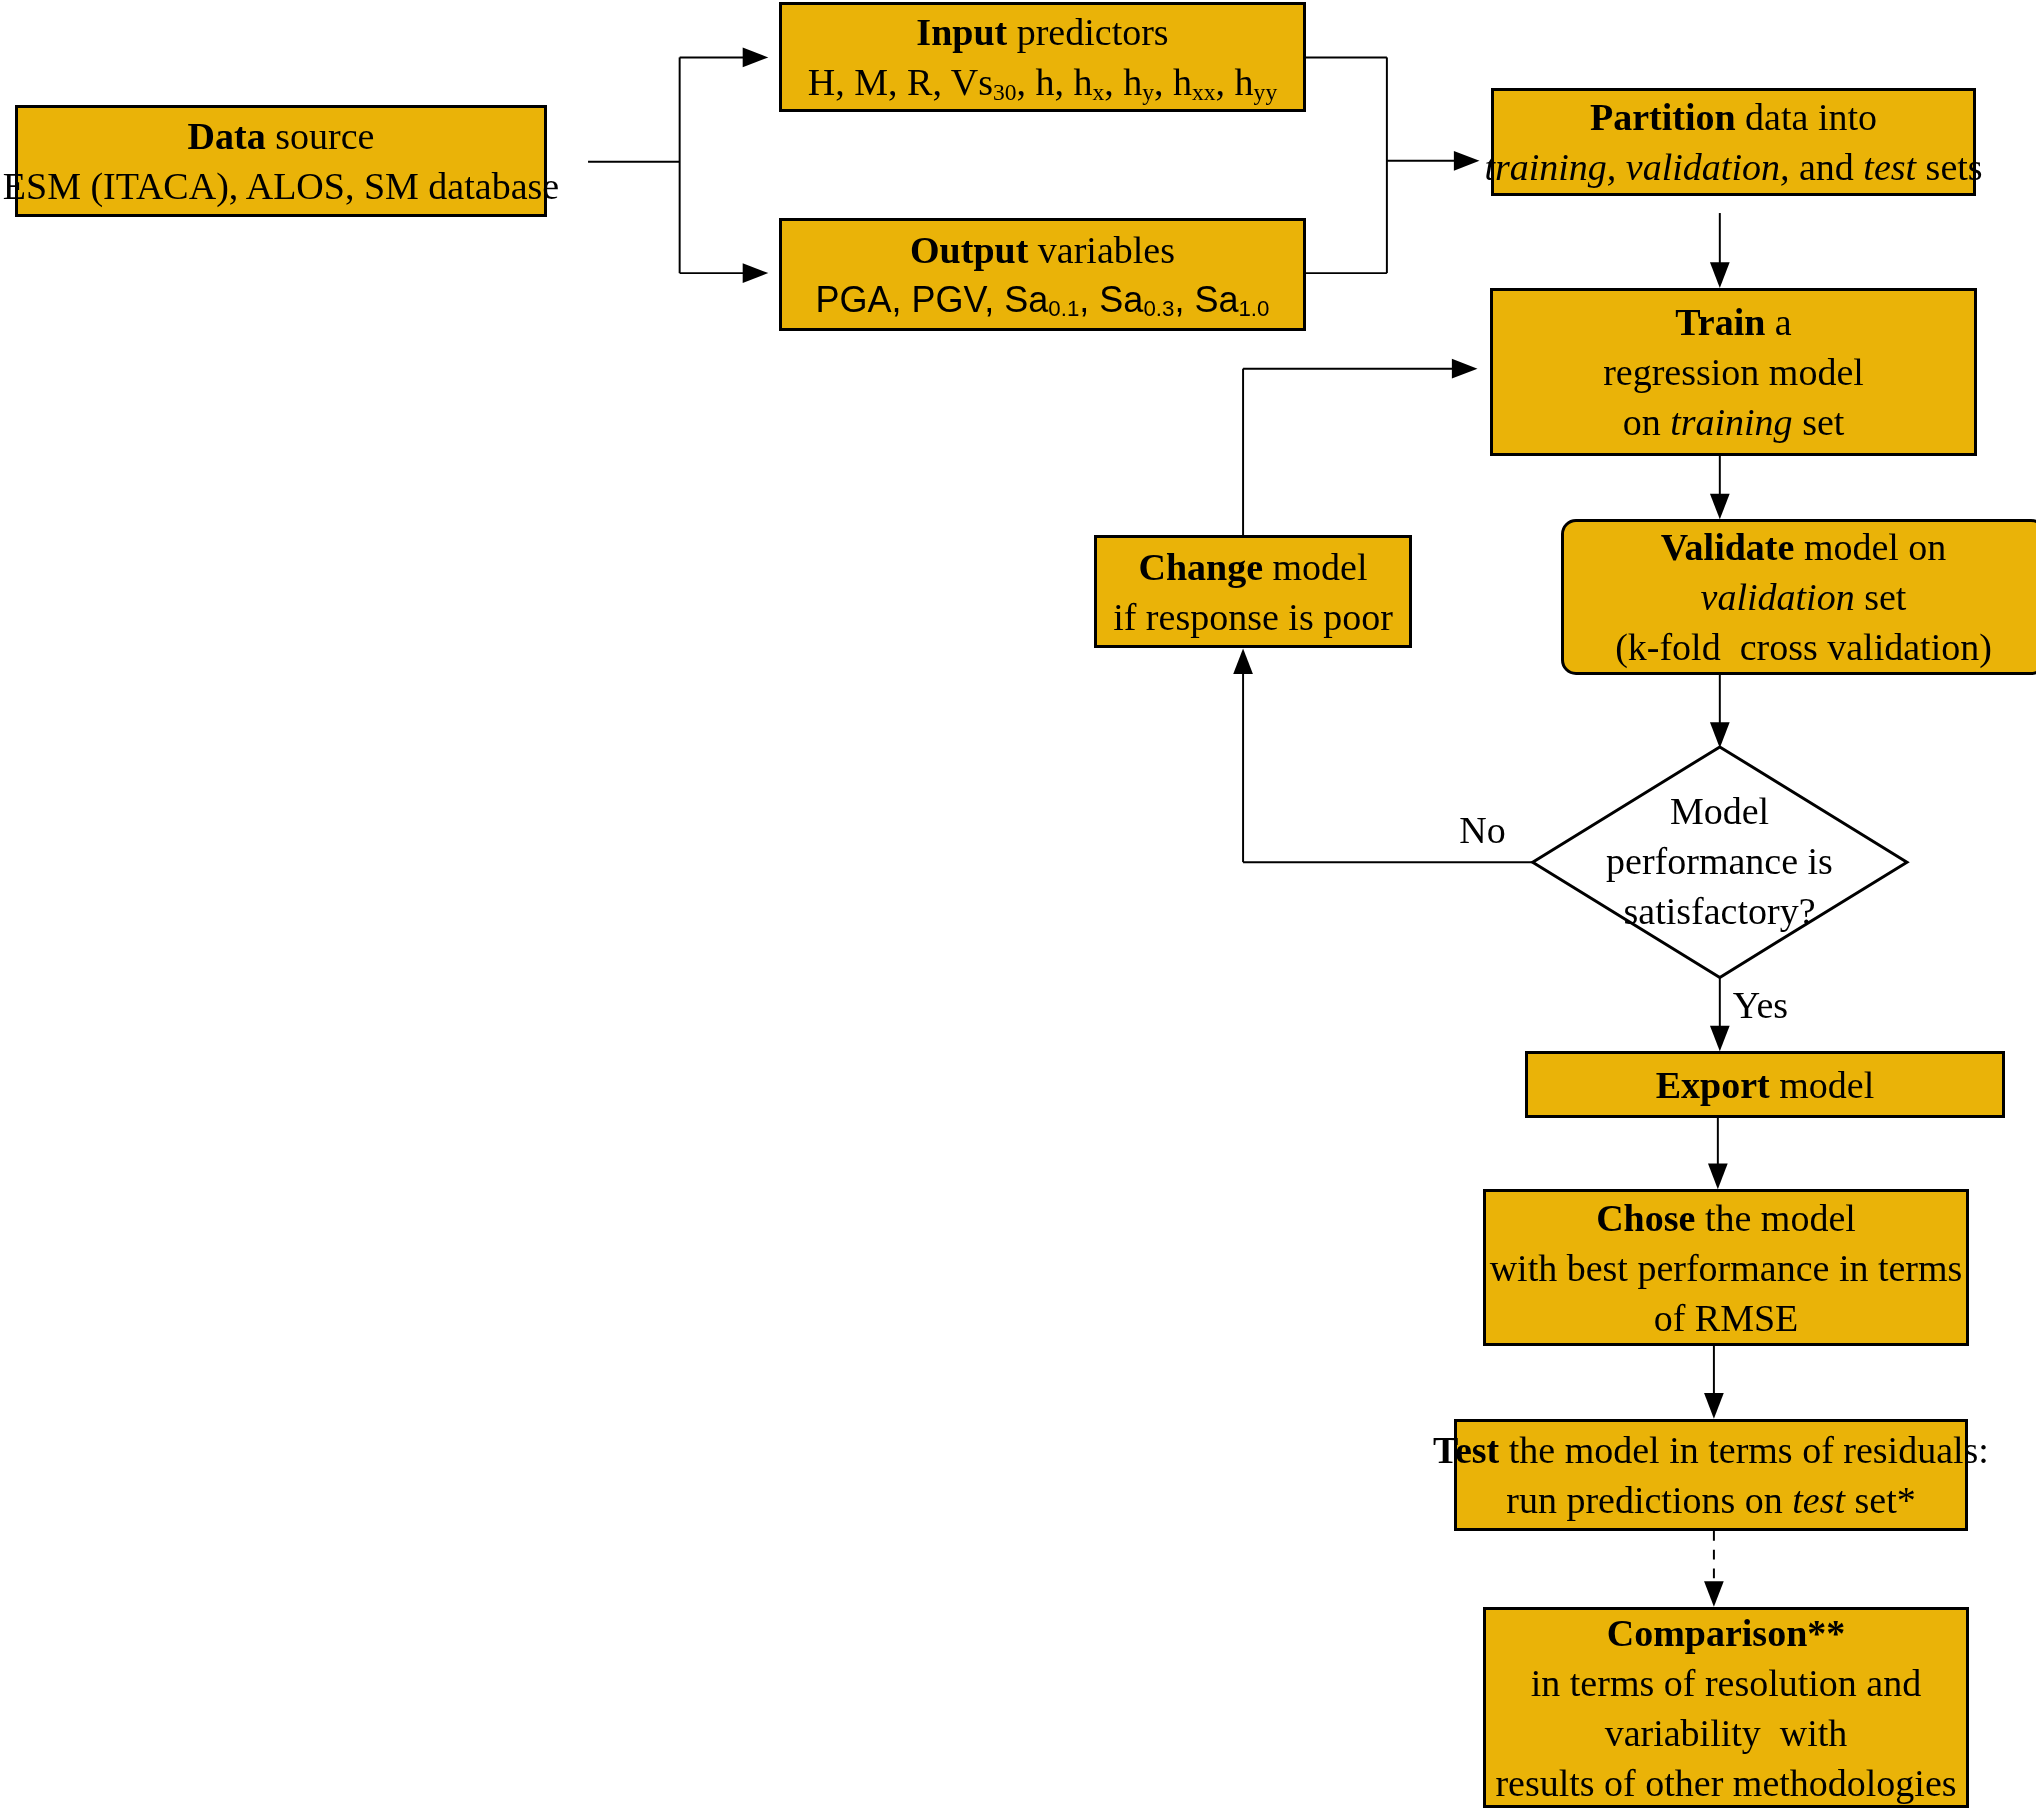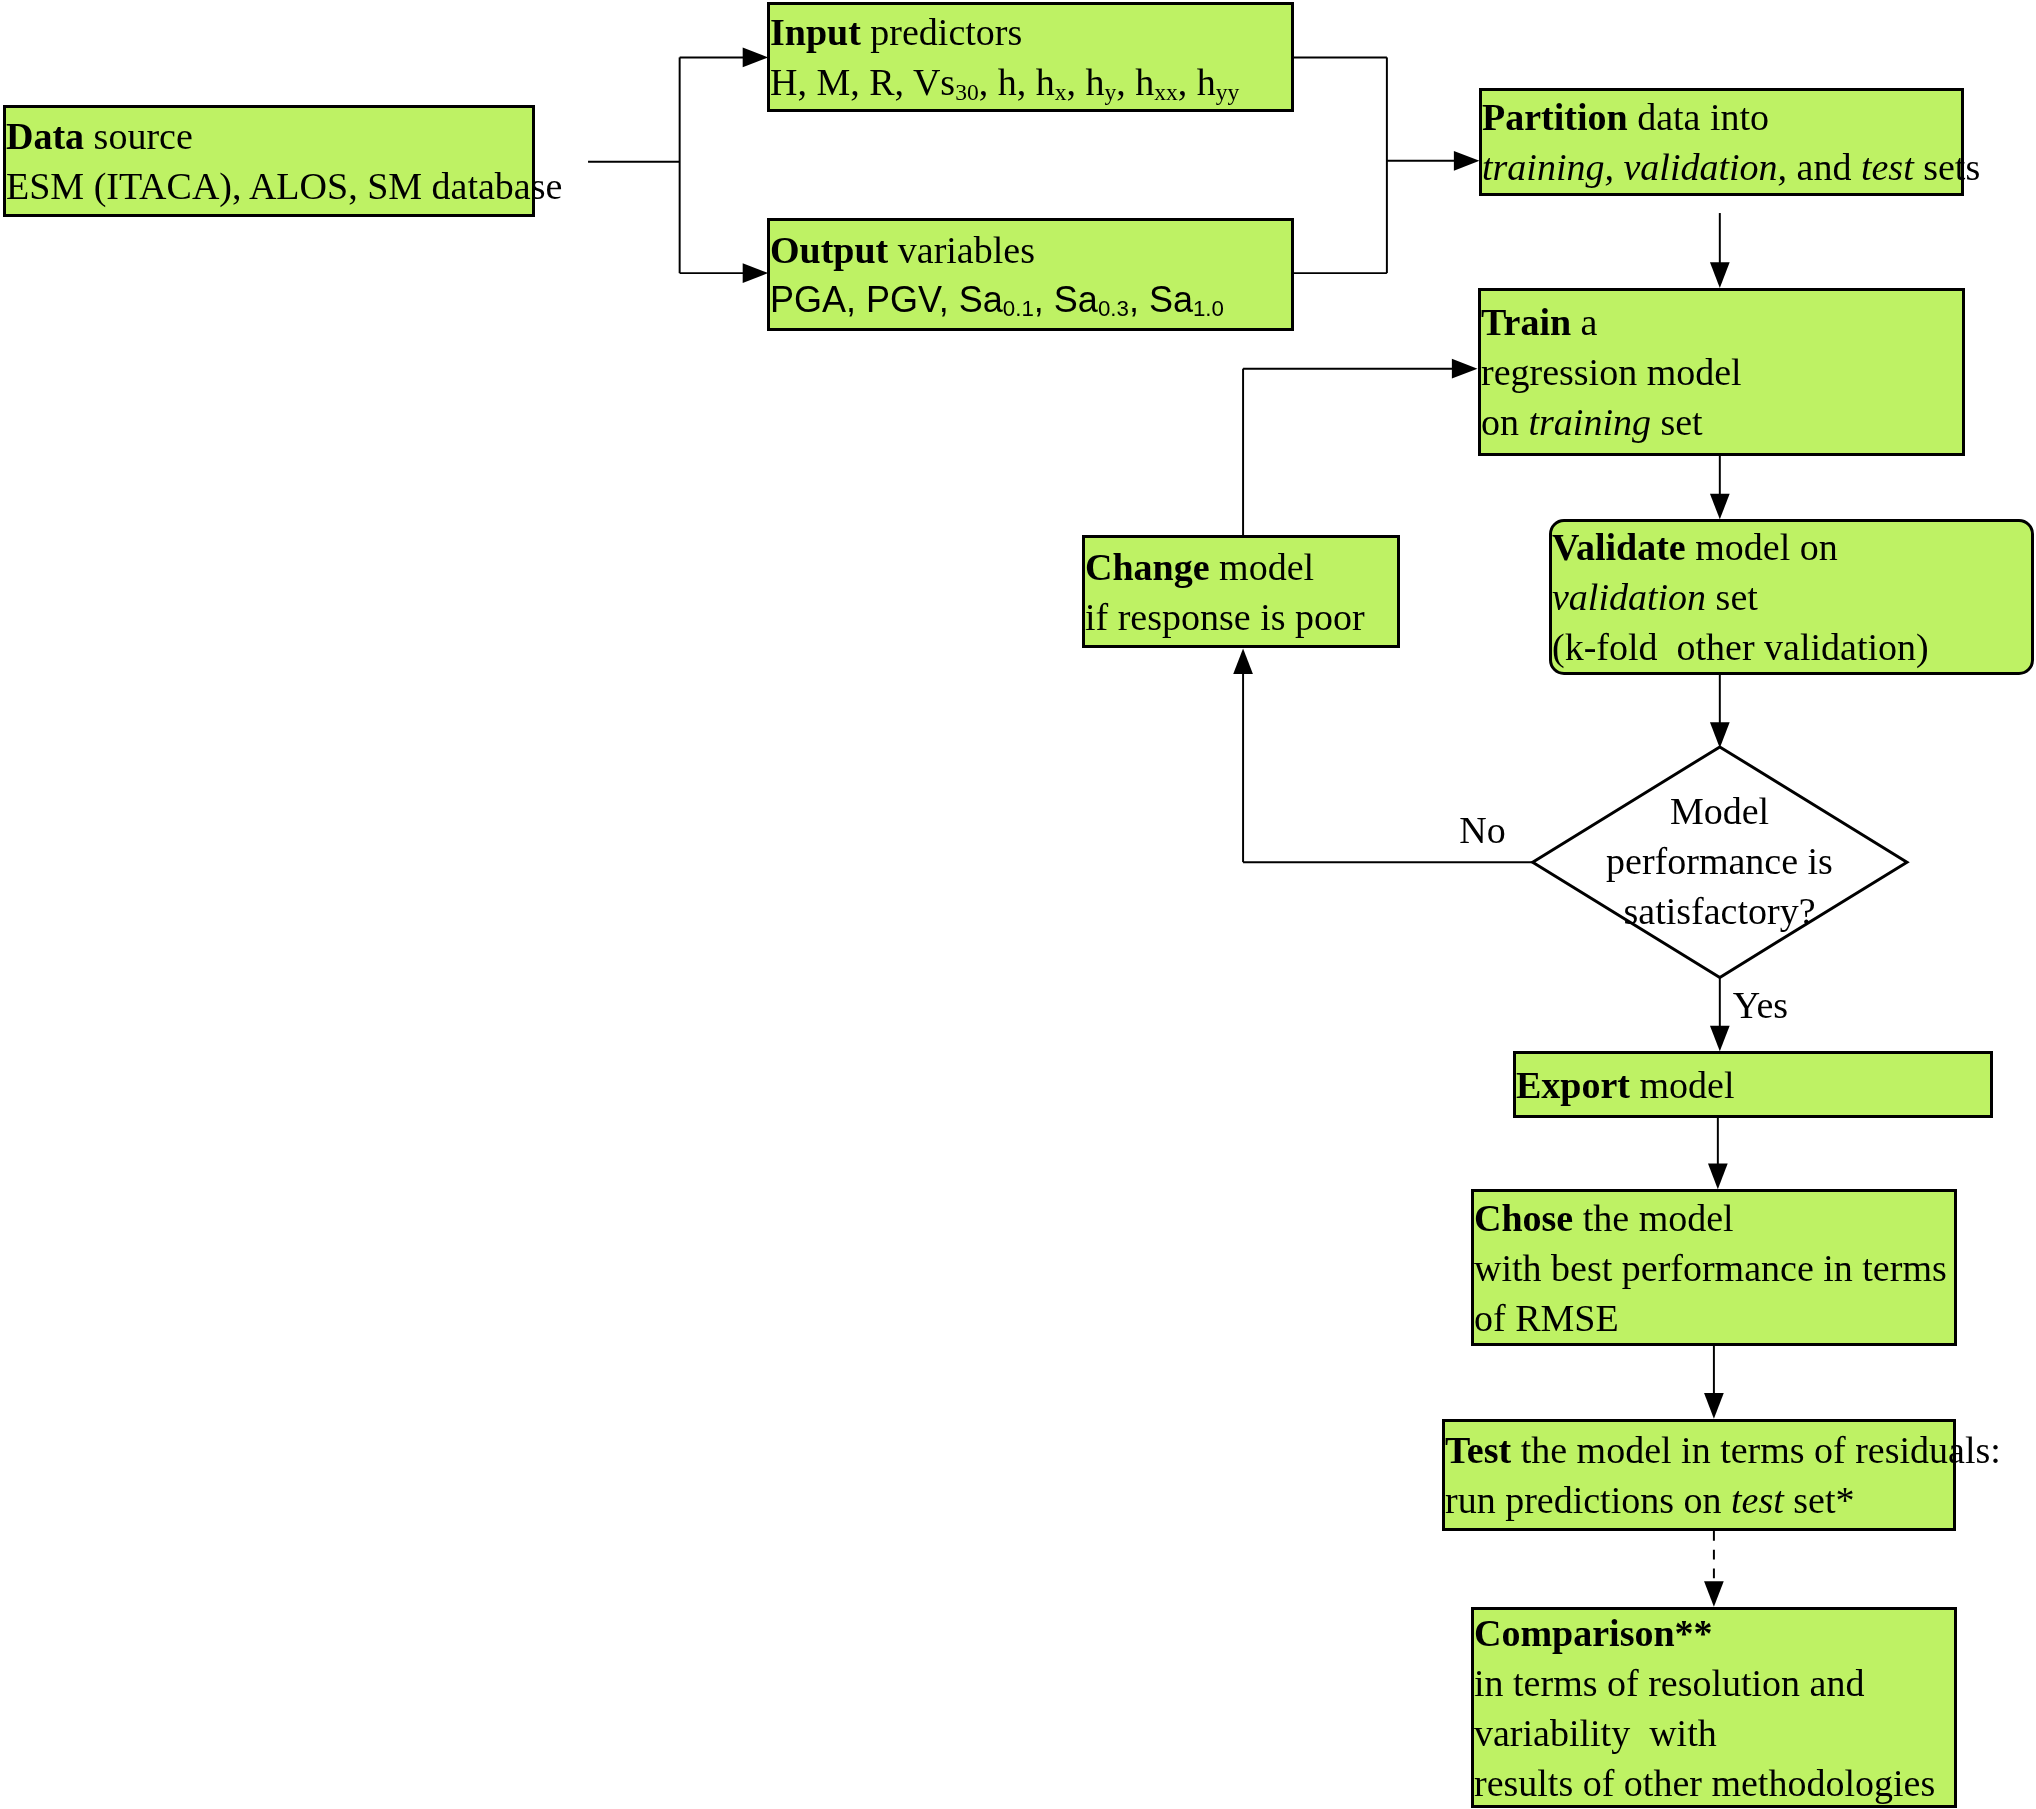--- a/index.html
+++ b/index.html
@@ -3,23 +3,23 @@
 <meta charset="utf-8">
 <style>
   html,body{margin:0;padding:0;background:#ffffff;}
   .canvas{
     position:relative;width:2036px;height:1810px;background:#ffffff;
     font-family:"Liberation Serif","DejaVu Serif",serif;
     color:#000;
   }
   svg.wires{position:absolute;left:0;top:0;}
   .box{
-    position:absolute;box-sizing:border-box;border:3px solid #000;background:#bef264;
-    display:flex;flex-direction:column;justify-content:center;align-items:flex-start;
-    text-align:center;font-size:38px;line-height:50px;
+    position:absolute;box-sizing:border-box;border:3px solid #000;background:#eab308;
+    display:flex;flex-direction:column;justify-content:center;align-items:center;
+    text-align:center;font-size:38px;line-height:50px;margin-left:12px;
   }
   .ln{white-space:nowrap;}
   .pre{white-space:pre;}
   sub{font-size:62%;line-height:0;position:relative;top:0.22em;vertical-align:baseline;}
   .sans{font-family:"Liberation Sans","DejaVu Sans",sans-serif;font-size:36px;}
   .freelabel{
     position:absolute;font-size:38px;line-height:41px;text-align:center;white-space:nowrap;
   }
   .dtext{
     position:absolute;left:1562px;top:786px;width:315px;
@@ -110,21 +110,21 @@
 
   <div class="box b-train">
     <div class="ln"><b>Train</b><span> a</span></div>
     <div class="ln">regression model</div>
     <div class="ln"><span>on </span><i>training</i><span> set</span></div>
   </div>
 
   <div class="box b-validate">
     <div class="ln"><b>Validate</b><span> model on</span></div>
     <div class="ln"><i>validation</i><span> set</span></div>
-    <div class="ln pre">(k-fold  other validation)</div>
+    <div class="ln pre">(k-fold  cross validation)</div>
   </div>
 
   <div class="box b-change">
     <div class="ln"><b>Change</b><span> model</span></div>
     <div class="ln">if response is poor</div>
   </div>
 
   <div class="dtext">
     <div class="ln">Model</div>
     <div class="ln">performance is</div>

